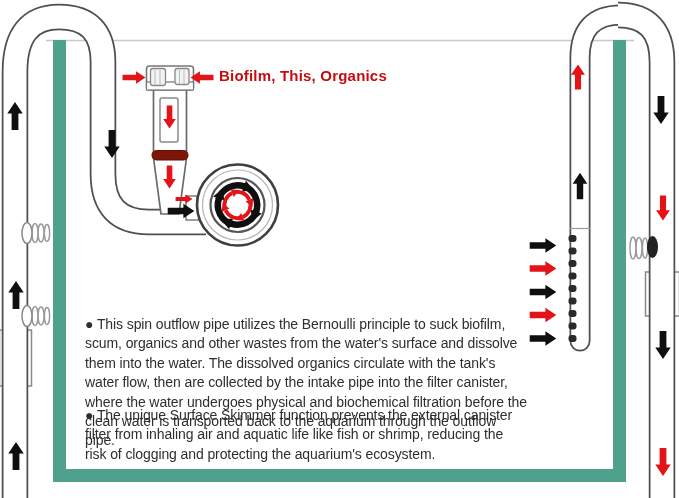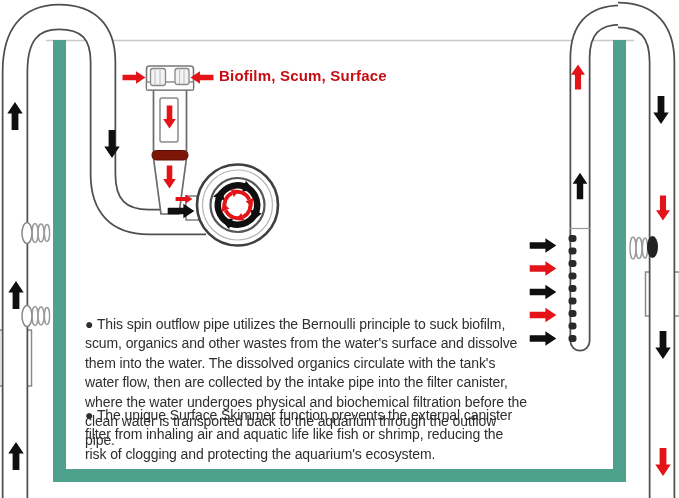--- a/index.html
+++ b/index.html
@@ -161,21 +161,21 @@
 
       <use href="#arr" class="cl-red" transform="translate(578,77) scale(0.9)"></use>
       <use href="#arr" class="cl-black" transform="translate(661,110) rotate(180)"></use>
       <use href="#arr" class="cl-black" transform="translate(580,186) scale(0.95)"></use>
       <use href="#arr" class="cl-red" transform="translate(663,208) rotate(180) scale(0.9)"></use>
       <use href="#arr" class="cl-black" transform="translate(663,345) rotate(180)"></use>
       <use href="#arr" class="cl-red" transform="translate(663,462) rotate(180)"></use>
     </g>
   </svg>
 
-  <div class="surface-label">Biofilm, Scum, Surface</div>
+  <div class="surface-label">Biofilm, This, Organics</div>
   <div class="para" id="para1">● This spin outflow pipe utilizes the Bernoulli principle to suck biofilm,
 scum, organics and other wastes from the water's surface and dissolve
 them into the water. The dissolved organics circulate with the tank's
 water flow, then are collected by the intake pipe into the filter canister,
 where the water undergoes physical and biochemical filtration before the
 clean water is transported back to the aquarium through the outflow
 pipe.</div>
   <div class="para" id="para2">● The unique Surface Skimmer function prevents the external canister
 filter from inhaling air and aquatic life like fish or shrimp, reducing the
 risk of clogging and protecting the aquarium's ecosystem.</div>

